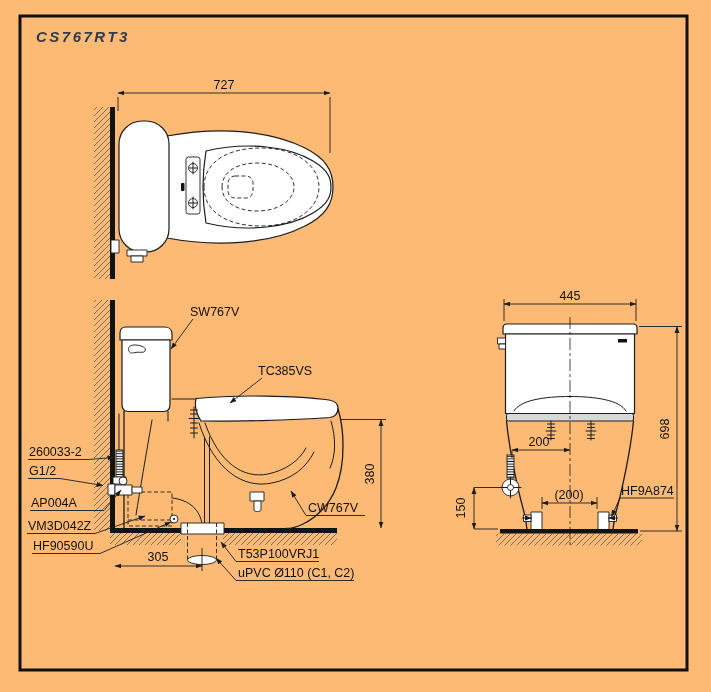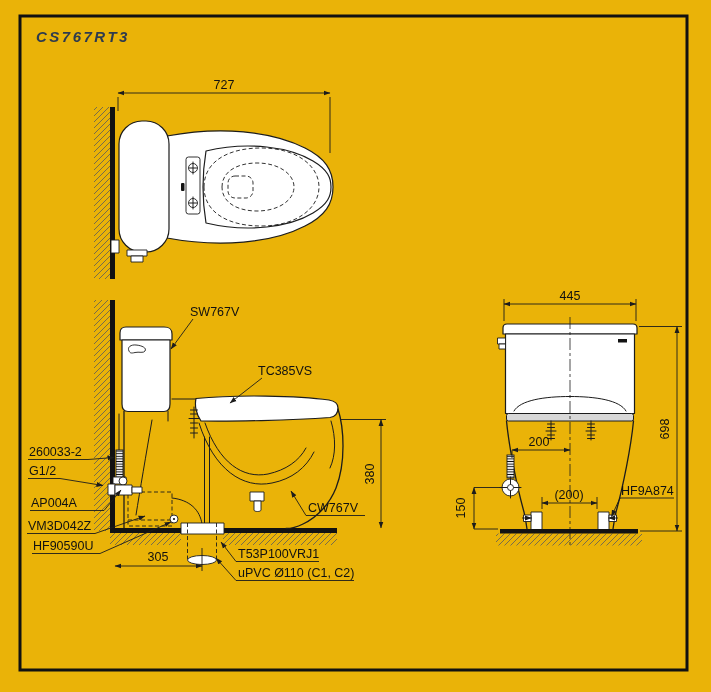--- a/index.html
+++ b/index.html
@@ -1,16 +1,16 @@
 <!DOCTYPE html>
 <html><head>
 <meta charset="utf-8">
 <style>
   html,body{margin:0;padding:0;background:#ffffff;}
-  .page{width:711px;height:692px;position:relative;background:#eab308;
+  .page{width:711px;height:692px;position:relative;background:#fdba74;
         font-family:"Liberation Sans", sans-serif;}
   svg{display:block;}
   
   .ln  {fill:none;stroke:#1c1c1c;stroke-width:1;stroke-linecap:round;stroke-linejoin:round;}
   .ln2 {fill:none;stroke:#1c1c1c;stroke-width:1.3;stroke-linecap:round;stroke-linejoin:round;}
   .wh  {fill:#ffffff;stroke:#1c1c1c;stroke-width:1.2;stroke-linejoin:round;}
   .whthin{fill:#ffffff;stroke:#1c1c1c;stroke-width:0.9;stroke-linejoin:round;}
   .dash{fill:none;stroke:#1c1c1c;stroke-width:0.9;stroke-dasharray:4 2.5;}
   .cl  {fill:none;stroke:#1c1c1c;stroke-width:0.8;stroke-dasharray:12 3 3 3;}
   .dim {fill:none;stroke:#1c1c1c;stroke-width:0.9;}

